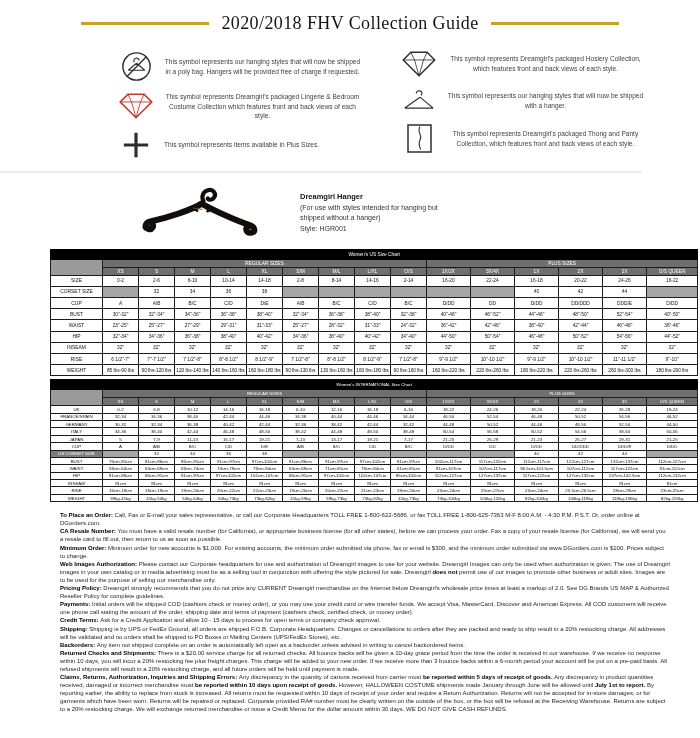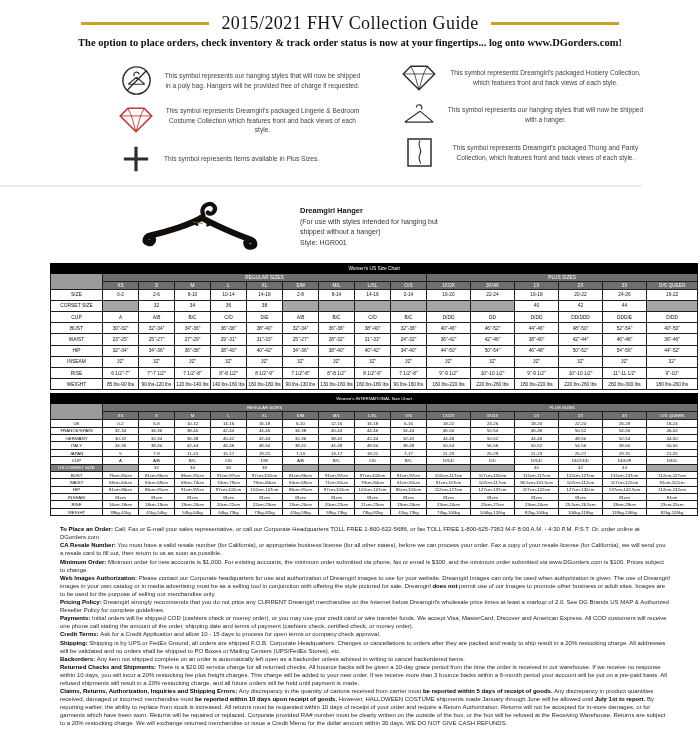--- a/index.html
+++ b/index.html
@@ -57,24 +57,23 @@
   .terms { margin:9px 30px 0 60px; font-size:6px; line-height:1.35; color:#262626; text-align:left; }
   .terms p { margin:0; }
   .terms b { color:#000; }
 </style>
 </head>
 <body>
 
 <div class="header">
   <div class="title-row">
     <div class="rule"></div>
-    <h1 class="page-title">2015/2021 FHV Collection Guide</h1>
+    <h1 class="page-title">2020/2018 FHV Collection Guide</h1>
     <div class="rule"></div>
   </div>
-  <div class="subtitle">The option to place orders, check inventory &amp; track order status is now at your fingertips... log onto www.DGorders.com!</div>
 </div>
 
 <div class="symbols">
   <div class="sym-col">
 
     <div class="sym-item">
       <span class="sym-icon">
         <svg width="33" height="33" viewBox="0 0 32 32">
           <circle cx="16" cy="16" r="13.2" fill="none" class="stroke-dark" stroke-width="1.4"></circle>
           <path d="M18.6,10.2 a2.6,2.6 0 1,0 -4.8,1.6 M16,12.8 L8,19.6 M16,12.8 L24,19.6 M8,19.6 L24,19.6" fill="none" class="stroke-dark" stroke-width="1.1"></path>

